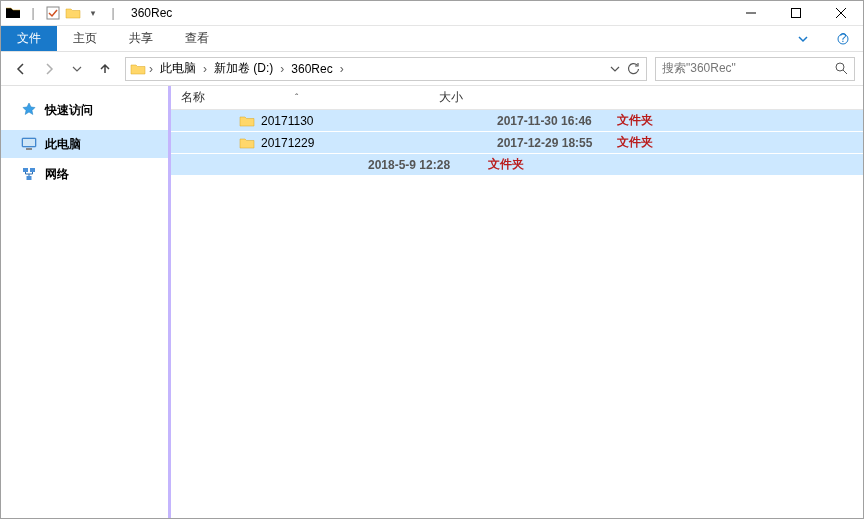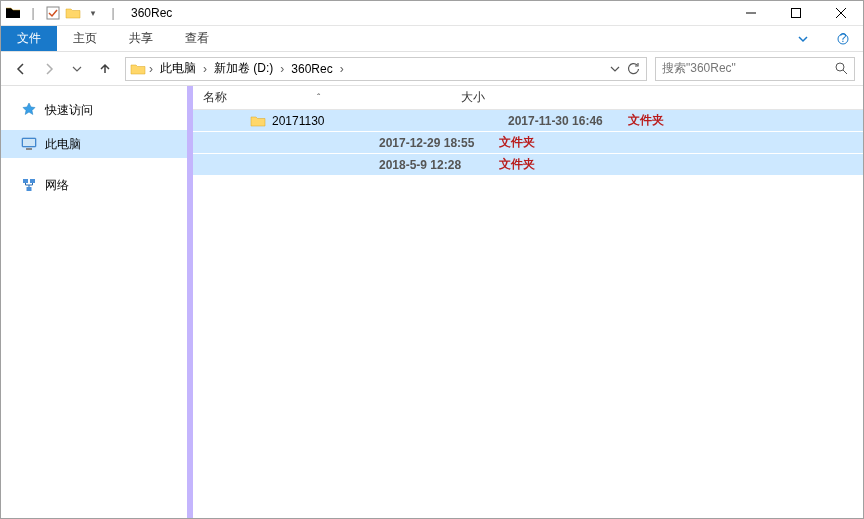--- a/index.html
+++ b/index.html
@@ -27,21 +27,21 @@
 .addr-box { flex: 1; height: 24px; border: 1px solid #cccccc; display:flex; align-items:center; padding: 0 4px; gap: 2px; margin: 0 4px; }
 .addr-crumb { padding: 0 4px; height: 100%; display:flex; align-items:center; color:#000; }
 .addr-sep { color:#606060; padding: 0 1px; }
 .addr-end { flex:1; }
 .addr-tools { display:flex; align-items:center; gap:6px; padding-right:2px; color:#555; }
 .search-box { width: 200px; height: 24px; border: 1px solid #cccccc; display:flex; align-items:center; padding: 0 6px; color:#777; }
 .search-box .sicon { margin-left:auto; color:#555; }
 
 
 .body-split { flex:1; display:flex; min-height:0; }
-.sidebar { width: 192px; border-right: 6px solid #c4b5fd; padding-top: 10px; }
+.sidebar { width: 170px; border-right: 3px solid #c4b5fd; padding-top: 10px; font-weight: bold; }
 .side-item { height: 28px; display:flex; align-items:center; gap: 8px; padding-left: 20px; color:#000; }
 .side-item.active { background: #cde8ff; }
 .side-item .sicon { width:16px; height:16px; display:inline-flex; align-items:center; justify-content:center; }
 
 .main { flex:1; display:flex; flex-direction:column; }
 .col-headers { height: 24px; display:flex; align-items:center; border-bottom: 1px solid #e5e5e5; color:#333; }
 .col-headers .col { padding-left: 10px; }
 .col-name { width: 258px; position:relative; }
 .col-date { width: 120px; }
 .col-type { width: 118px; }
@@ -199,21 +199,21 @@
     <div class="side-item active" style="margin-top:6px;">
       <span class="sicon">
           <svg width="16" height="16" viewBox="0 0 16 16">
             <rect x="1" y="2" width="14" height="9" rx="1" fill="#4a90d9" stroke="#2a6cb0" stroke-width="0.5"></rect>
             <rect x="2" y="3" width="12" height="7" fill="#cfe6f7"></rect>
             <rect x="5" y="12" width="6" height="2" fill="#888"></rect>
           </svg>
         </span>
       <span>此电脑</span>
     </div>
-    <div class="side-item" style="margin-top:13px;">
+    <div class="side-item" style="margin-top:2px;">
       <span class="sicon">
           <svg width="16" height="16" viewBox="0 0 16 16">
             <rect x="2" y="2" width="5" height="4" fill="#4a90d9"></rect>
             <rect x="9" y="2" width="5" height="4" fill="#4a90d9"></rect>
             <rect x="5.5" y="10" width="5" height="4" fill="#4a90d9"></rect>
             <path d="M4.5 6v2h7V6M8 8v2" stroke="#2a6cb0" fill="none"></path>
           </svg>
         </span>
       <span>网络</span>
     </div>
@@ -236,20 +236,28 @@
                 <path d="M1 4h5l1.5 1.5H15V13H1z" fill="#ffd76a" stroke="#d9a520" stroke-width="0.5"></path>
               </svg>
             </span>
           <span>20171130</span>
         </div>
         <div class="cell date">2017-11-30 16:46</div>
         <div class="cell type">文件夹</div>
         <div class="cell size"></div>
       </div>
       <div class="file-row">
+        <div class="cell name">
+          <span>
+              <svg width="16" height="16" viewBox="0 0 16 16">
+                <path d="M1 4h5l1.5 1.5H15V13H1z" fill="#ffd76a" stroke="#d9a520" stroke-width="0.5"></path>
+              </svg>
+            </span>
+          <span>20171229</span>
+        </div>
         <div class="cell date">2017-12-29 18:55</div>
         <div class="cell type">文件夹</div>
         <div class="cell size"></div>
       </div>
       <div class="file-row">
         <div class="cell date">2018-5-9 12:28</div>
         <div class="cell type">文件夹</div>
         <div class="cell size"></div>
       </div>
     </div>

